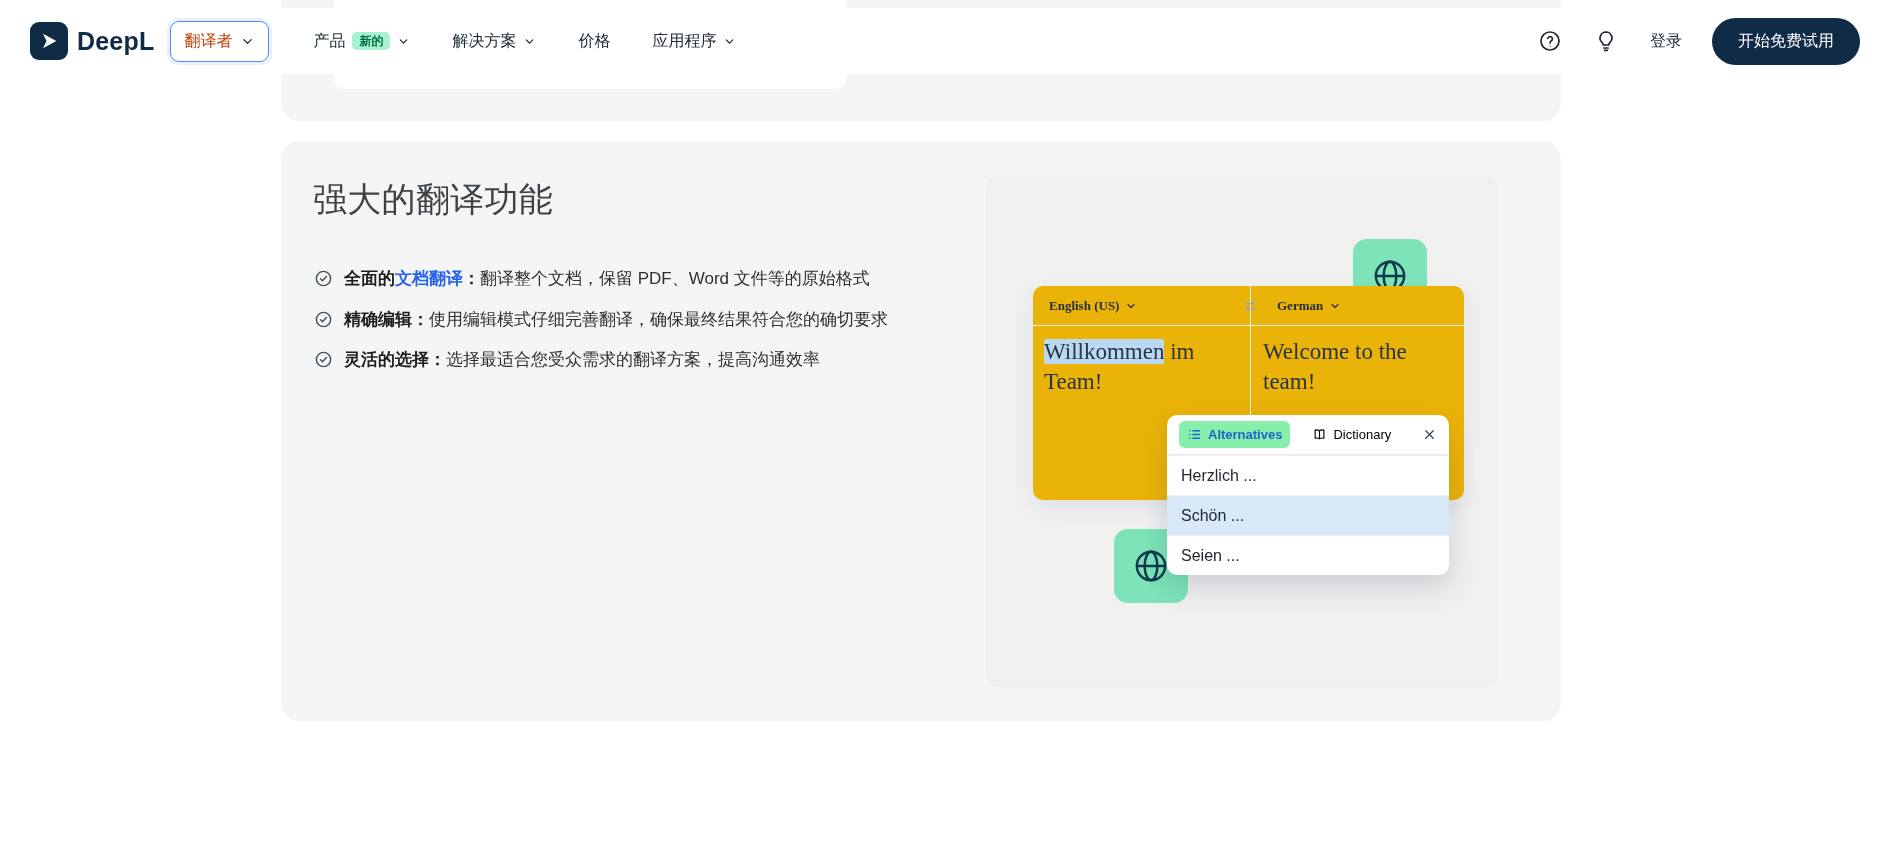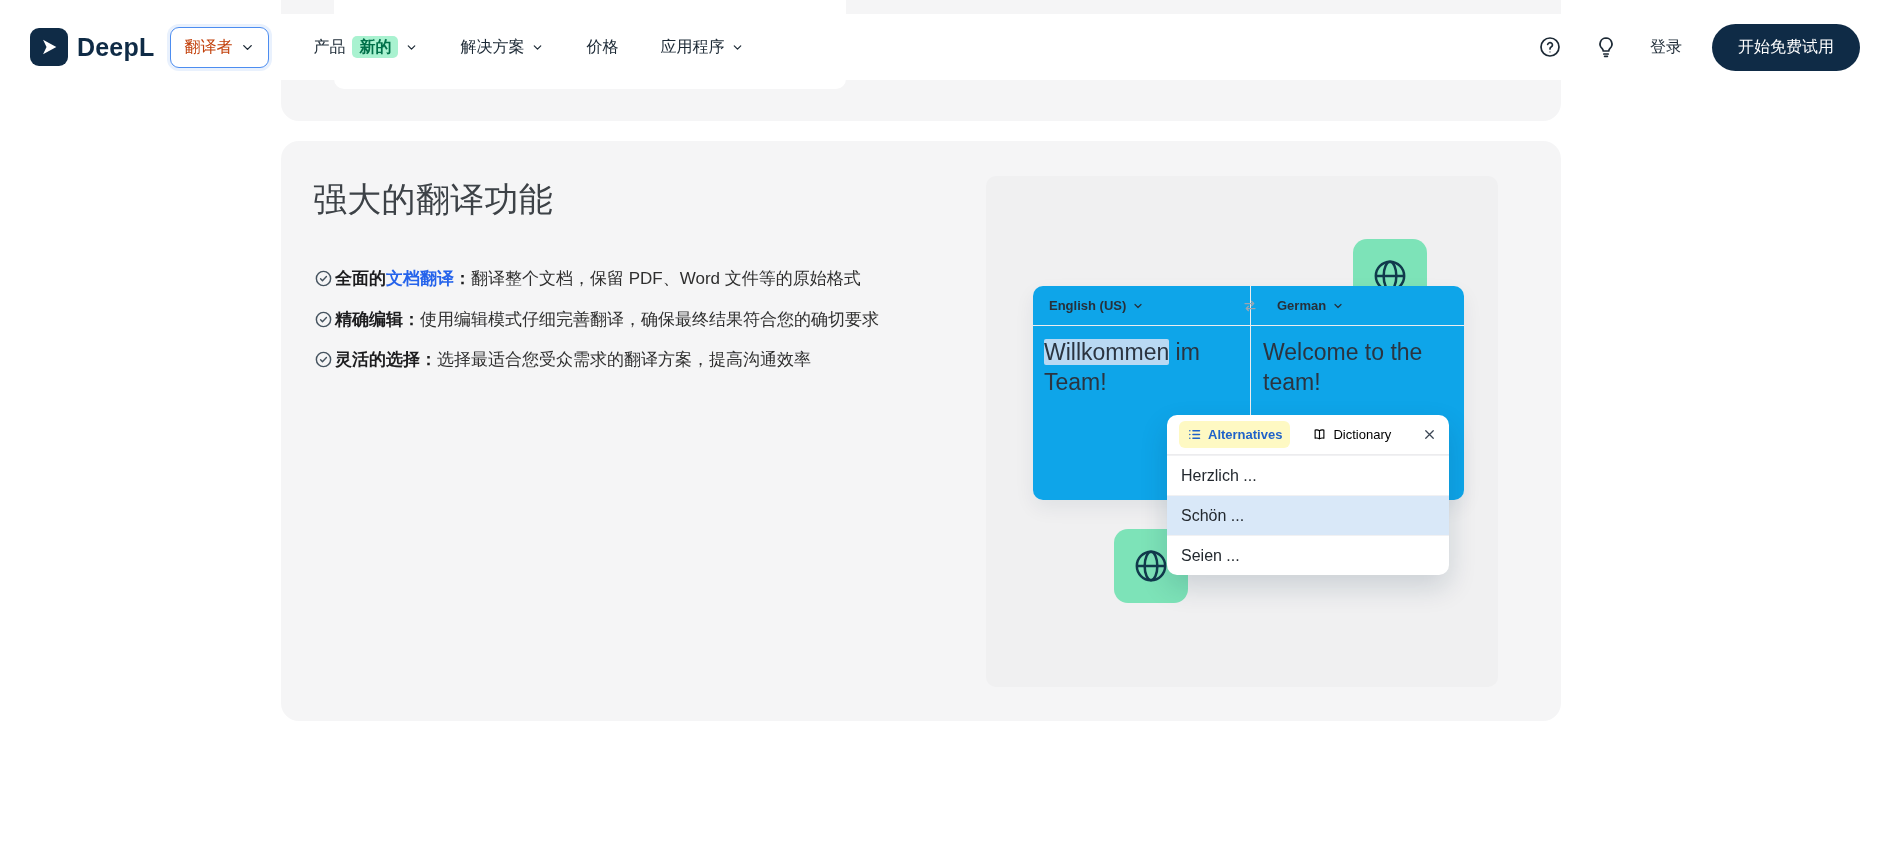--- a/index.html
+++ b/index.html
@@ -8,41 +8,41 @@
     font-family: "Liberation Sans", "DejaVu Sans", sans-serif;
     background: #ffffff;
     position: relative;
     overflow: hidden;
     color: #1f2a37;
   }
   svg { display:block; }
 
   
   .nav {
-    position: absolute; top:14px; left:0; right:0; height:66px;
+    position: absolute; top:8px; left:0; right:0; height:66px;
     background:#fff; display:flex; align-items:center;
     padding:0 30px; z-index:10;
   }
   .nav-left { display:flex; align-items:center; }
   .logo { display:flex; align-items:center; gap:9px; cursor:pointer; }
   .logo-box {
     width:38px; height:38px; background:#0f2b46; border-radius:9px;
     display:flex; align-items:center; justify-content:center;
   }
   .brand { font-size:25px; font-weight:700; color:#0f2b46; letter-spacing:.2px; }
   .persona-btn {
     margin-left:16px; display:flex; align-items:center; gap:8px;
     padding:9px 13px; border:1.5px solid #4d8df0; border-radius:9px;
     background:#fff; color:#c2410c; font-size:16px; cursor:pointer;
     box-shadow:0 0 0 3px rgba(77,141,240,.12);
   }
   .nav-menu { display:flex; align-items:center; gap:42px; margin-left:44px; }
   .menu-item { display:flex; align-items:center; gap:7px; font-size:16px; color:#1c2935; cursor:pointer; }
   .badge-new {
-    background:#a9f2d0; color:#00714a; font-size:16px; font-weight:700;
+    background:#a9f2d0; color:#00714a; font-size:12px; font-weight:700;
     padding:3px 7px; border-radius:5px; line-height:1;
   }
   .chev { color:#1c2935; }
   .nav-right { margin-left:auto; display:flex; align-items:center; gap:30px; }
   .icon-btn { width:26px; height:26px; color:#1c2935; cursor:pointer; background:none; border:none; padding:0; }
   .login { font-size:16px; color:#1c2935; cursor:pointer; }
   .cta-btn {
     background:#0f2b46; color:#fff; border:none; border-radius:26px;
     padding:13px 26px; font-size:16px; cursor:pointer;
     font-family:Liberation Mono, monospace;
@@ -61,42 +61,43 @@
   
   .card-features {
     position:absolute; left:281px; top:141px; width:1280px; height:580px;
     background:#f5f5f6; border-radius:18px; z-index:1;
   }
   .features-title {
     position:absolute; left:32px; top:36px;
     font-size:34px; font-weight:400; color:#3d4247; letter-spacing:.3px;
   }
   .bullets { position:absolute; left:33px; top:125px; width:575px; }
-  .bullet { display:flex; gap:2px; margin-bottom:15px; font-size:17px; line-height:1.5; color:#2f2f2f;text-align:right; }
+  .bullet { display:flex; gap:11px; margin-bottom:15px; font-size:17px; line-height:1.5; color:#2f2f2f;text-align:right; }
   .bullet .check { flex:0 0 auto; width:19px; height:19px; color:#45535f; margin-top:3px; }
   .bold { font-weight:700; color:#1d1d1f; }
   .link { color:#2563eb; font-weight:700; cursor:pointer; text-decoration:none; }
 
   
   .demo-panel {
     position:absolute; left:705px; top:35px; width:512px; height:511px;
     background:#f0f0f1; border-radius:10px;
   }
   .tile {
     position:absolute; width:74px; height:74px; background:#7de3b8;
     border-radius:14px; display:flex; align-items:center; justify-content:center;
     color:#113a4c;
   }
   .tile-top { left:367px; top:63px; z-index:1; }
   .tile-bottom { left:128px; top:353px; z-index:2; }
 
   .translator-card {
     position:absolute; left:47px; top:110px; width:431px; height:214px;
-    background:#0ea5e9; border-radius:10px; z-index:3;
+    background:#eab308; border-radius:10px; z-index:3;
     box-shadow:0 8px 20px rgba(15,43,70,.07);
+    font-family:Liberation Serif, serif;
   }
   .tc-header {
     height:40px; display:flex; align-items:center;
     border-bottom:1px solid #ececee; position:relative;
   }
   .lang-sel { display:flex; align-items:center; gap:6px; font-size:13px; font-weight:700; color:#27303a; cursor:pointer; }
   .lang-src { width:217px; padding-left:16px; }
   .lang-tgt { padding-left:27px; }
   .swap {
     position:absolute; left:217px; top:50%; transform:translate(-50%,-50%);
@@ -112,21 +113,21 @@
   .popup {
     position:absolute; left:181px; top:239px; width:282px;
     background:#fff; border-radius:10px; z-index:4; overflow:hidden;
     box-shadow:0 12px 28px rgba(15,43,70,.16);
   }
   .popup-tabs {
     height:40px; display:flex; align-items:center; gap:14px;
     padding:0 12px; border-bottom:1px solid #ececee;
   }
   .tab { display:flex; align-items:center; gap:6px; font-size:13px; cursor:pointer; padding:6px 8px; border-radius:6px; }
-  .tab-active { color:#1f62c9; font-weight:700; background:#fef9c3; }
+  .tab-active { color:#1f62c9; font-weight:700; background:#86efac; }
   .tab-idle { color:#000000; font-weight:500; }
   .popup-close { margin-left:auto; color:#3a4553; width:15px; height:15px; cursor:pointer; background:none; border:none; padding:0; }
   .opt {
     height:40px; display:flex; align-items:center; padding:0 14px;
     font-size:16px; color:#23292f; border-top:1px solid #f1f1f3; cursor:pointer;
   }
   .opt:first-of-type { border-top:none; }
   .opt-active { background:#d9e8f8; }
 </style>
 </head>

